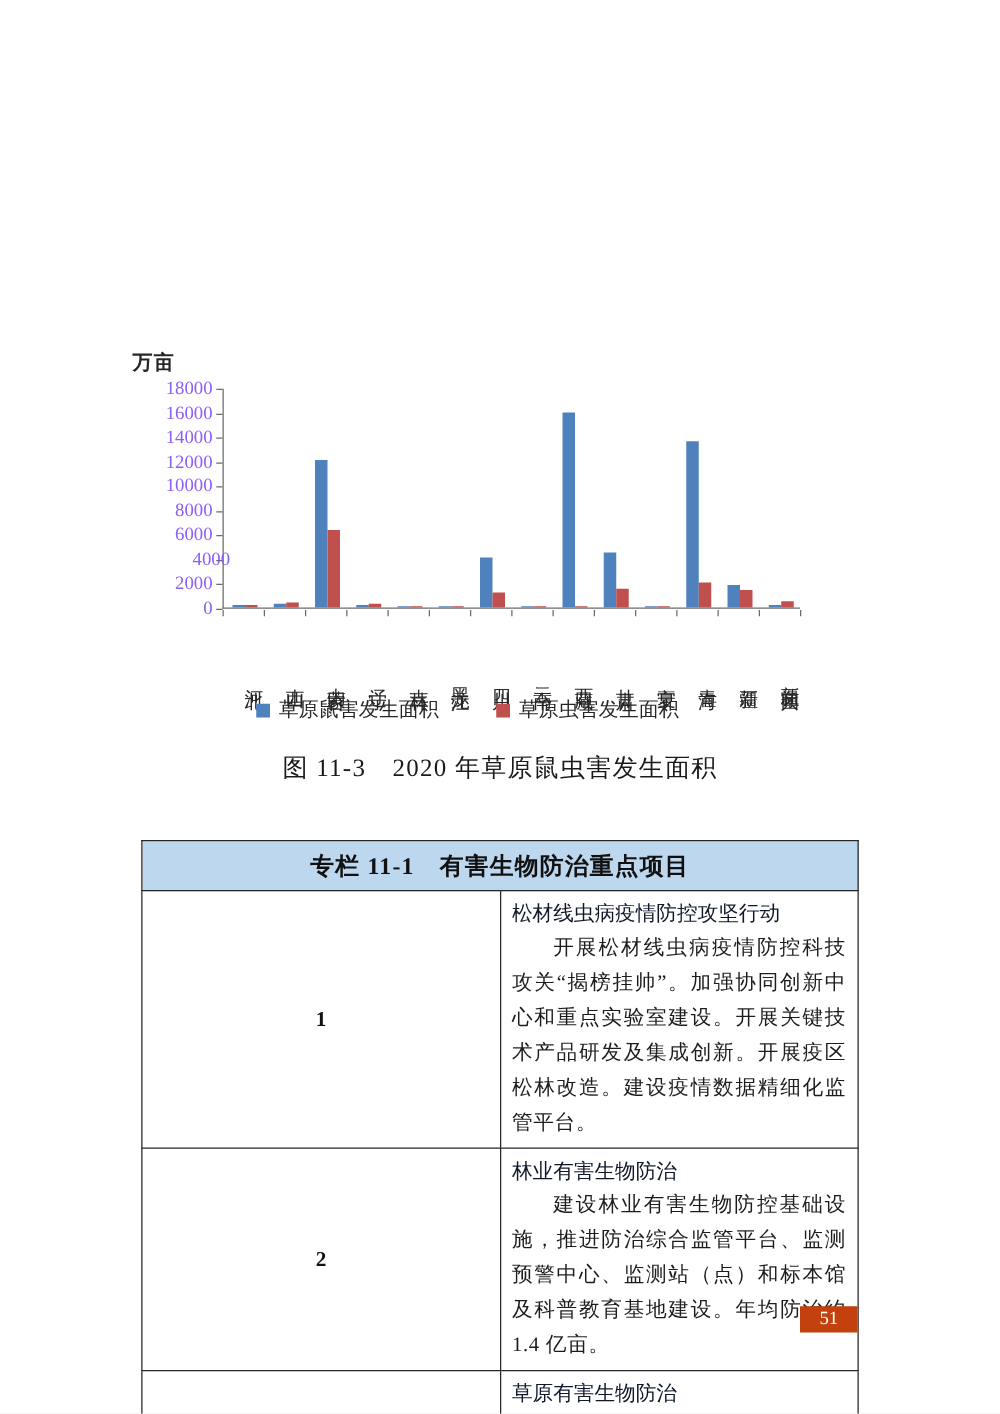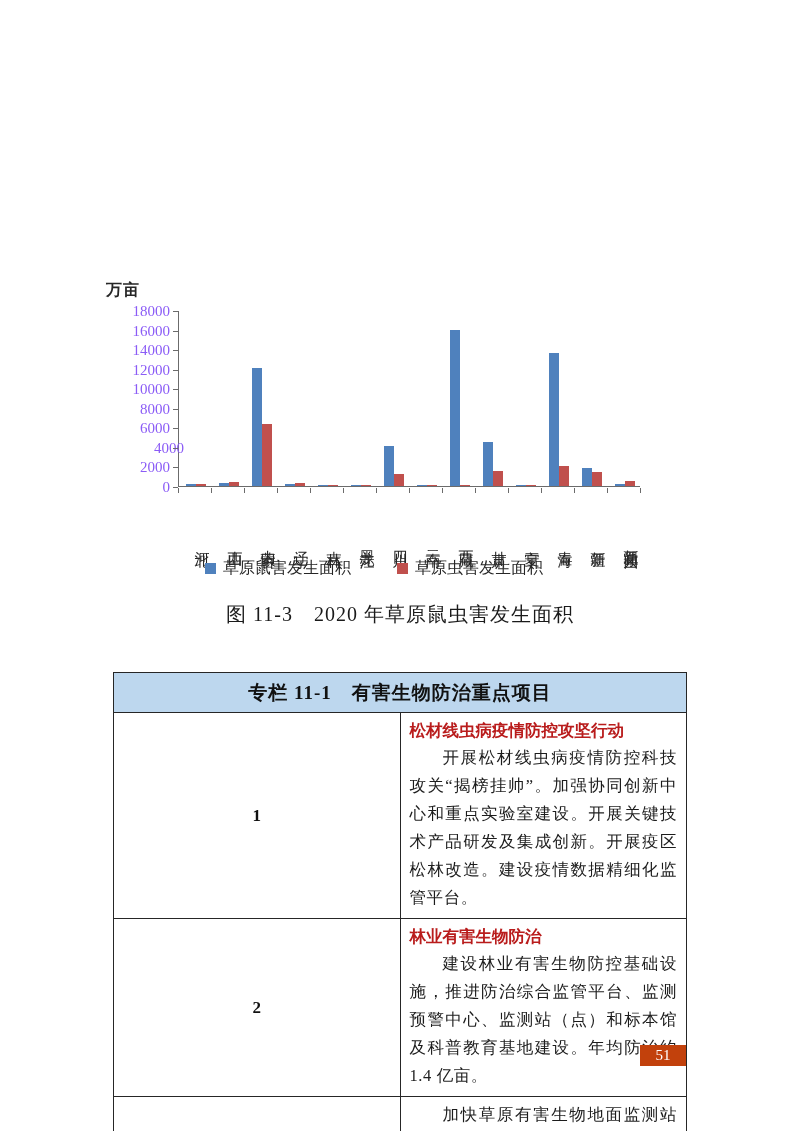--- a/index.html
+++ b/index.html
@@ -62,21 +62,21 @@
   .panel thead th {
     background:#bdd7ee; height:40px;
     font-size:19px; font-weight:bold; letter-spacing:1px;
     text-align:center; vertical-align:middle; color:#111;
   }
   .panel .num-cell {
     width:45px; text-align:center; vertical-align:middle;
     font-size:17px; font-weight:bold; color:#111;
   }
   .panel .content-cell { padding:4px 9px 6px 9px; vertical-align:top; }
-  .row-title { font-size:16.5px; font-weight:bold; line-height:27px; color:#b91c1c; }
+  .row-title { font-size:16.5px; font-weight:normal; line-height:27px; color:#0f172a; }
   .row-body {
     font-size:16.5px; line-height:28px; text-indent:2em;
     text-align:justify; letter-spacing:0.6px; color:#1c1c1c;
   }
   
   .page-num {
     position:absolute; left:640px; top:1045px; width:46px; height:21px;
     background:#c2410c; color:#ffffff; text-align:center;
     font-size:15px; line-height:21px; font-family:"Liberation Serif", serif;
   }
@@ -231,20 +231,21 @@
       <tr>
         <td class="num-cell">2</td>
         <td class="content-cell">
           <div class="row-title">林业有害生物防治</div>
           <div class="row-body">建设林业有害生物防控基础设施，推进防治综合监管平台、监测预警中心、监测站（点）和标本馆及科普教育基地建设。年均防治约 1.4 亿亩。</div>
         </td>
       </tr>
       <tr>
         <td class="num-cell">3</td>
         <td class="content-cell">
+          <div class="row-title">草原有害生物防治</div>
           <div class="row-body">加快草原有害生物地面监测站建设，推进草原有害生物数据库、草原生物灾害监测与防治技术研究中心建设。年均防治约 1.4 亿亩。</div>
         </td>
       </tr>
     </tbody>
   </table>
 
   <div class="page-num">51</div>
 
 </div>
 

